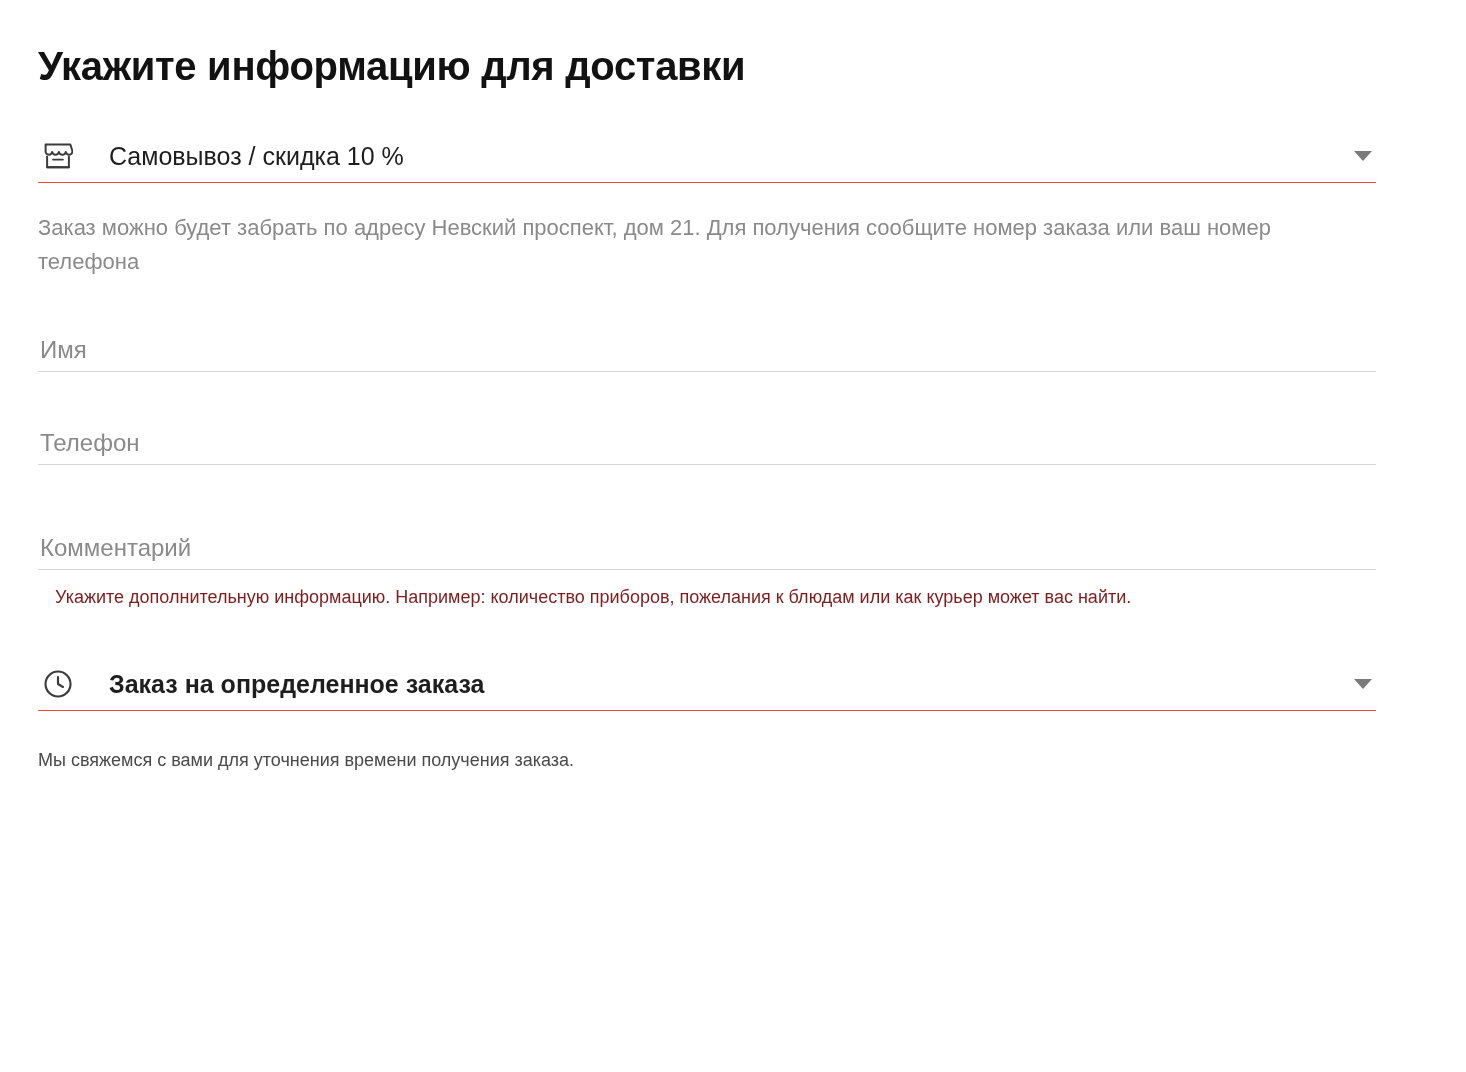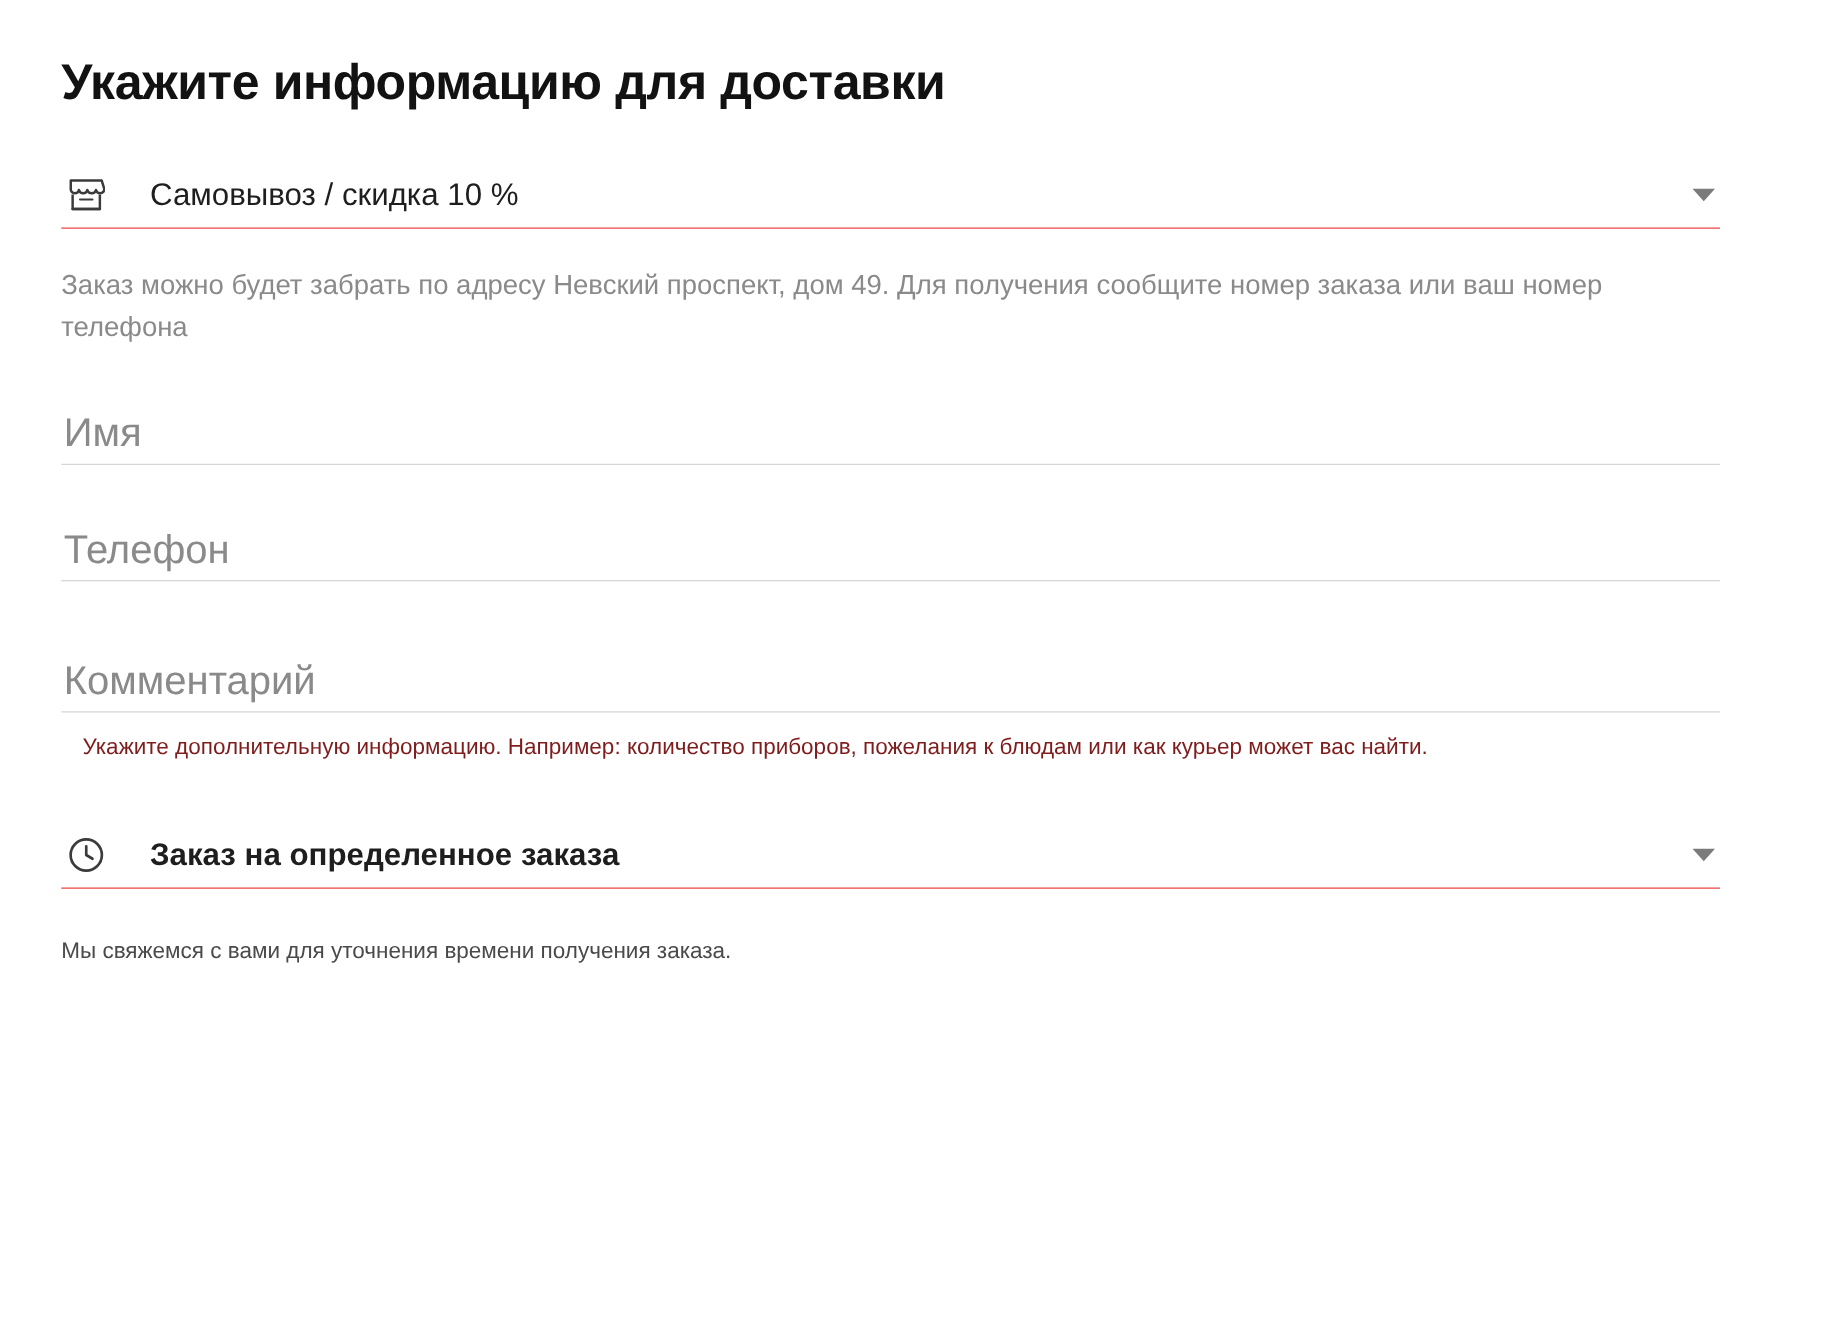--- a/index.html
+++ b/index.html
@@ -12,21 +12,21 @@
     height: 1072px;
     font-family: "Liberation Sans", sans-serif;
     color: #1c1c1c;
     overflow: hidden;
   }
   .page {
     position: relative;
     width: 1466px;
     height: 1072px;
     box-sizing: border-box;
-    padding: 0 90px 0 49px;
+    padding: 0 90px 0 38px;
   }
   .page-title {
     font-size: 40px;
     font-weight: 700;
     letter-spacing: -0.3px;
     color: #121212;
     margin: 0;
     padding-top: 40px;
     line-height: 52px;
   }
@@ -85,21 +85,21 @@
     height: 46px;
     display: flex;
     align-items: flex-end;
     position: relative;
   }
   .field input {
     border: none;
     outline: none;
     background: transparent;
     font-family: "Liberation Sans", sans-serif;
-    font-size: 32px;
+    font-size: 24px;
     color: #0f172a;
     width: 100%;
     padding: 0 0 6px 2px;
     line-height: 30px;
   }
   .field input::placeholder {
     color: #8a8a8a;
     opacity: 1;
   }
   .field-hint {
@@ -147,21 +147,21 @@
         <path d="M2 1.2h20l1.6 5.2c.2 1.6-1 3-2.6 3-1.3 0-2.4-.9-2.7-2.1-.3 1.2-1.4 2.1-2.7 2.1S13 8.5 12.7 7.3C12.4 8.5 11.3 9.4 10 9.4S7.6 8.5 7.3 7.3C7 8.5 5.9 9.4 4.6 9.4 3 9.4 1.8 8 2 6.4L2 1.2z" stroke="#3b3b3b" stroke-width="1.6" stroke-linejoin="round"></path>
         <path d="M3.2 10.2V19.6h17.6V10.2" stroke="#3b3b3b" stroke-width="1.6" stroke-linejoin="round"></path>
         <path d="M3.2 19.6h17.6" stroke="#3b3b3b" stroke-width="1.6" stroke-linecap="round"></path>
         <path d="M8 13.4h8" stroke="#3b3b3b" stroke-width="1.4" stroke-linecap="round"></path>
       </svg>
     </span>
     <span class="select-value">Самовывоз / скидка 10 %</span>
     <span class="caret"></span>
   </div>
 
-  <div class="helper-text">Заказ можно будет забрать по адресу Невский проспект, дом 49. Для получения сообщите номер заказа или ваш номер телефона</div>
+  <div class="helper-text">Заказ можно будет забрать по адресу Невский проспект, дом 21. Для получения сообщите номер заказа или ваш номер телефона</div>
 
   <div class="field">
     <input type="text" value="" placeholder="Имя" style="">
   </div>
 
   <div class="field">
     <input type="text" value="" placeholder="Телефон" style="">
   </div>
 
   <div class="field comment">

